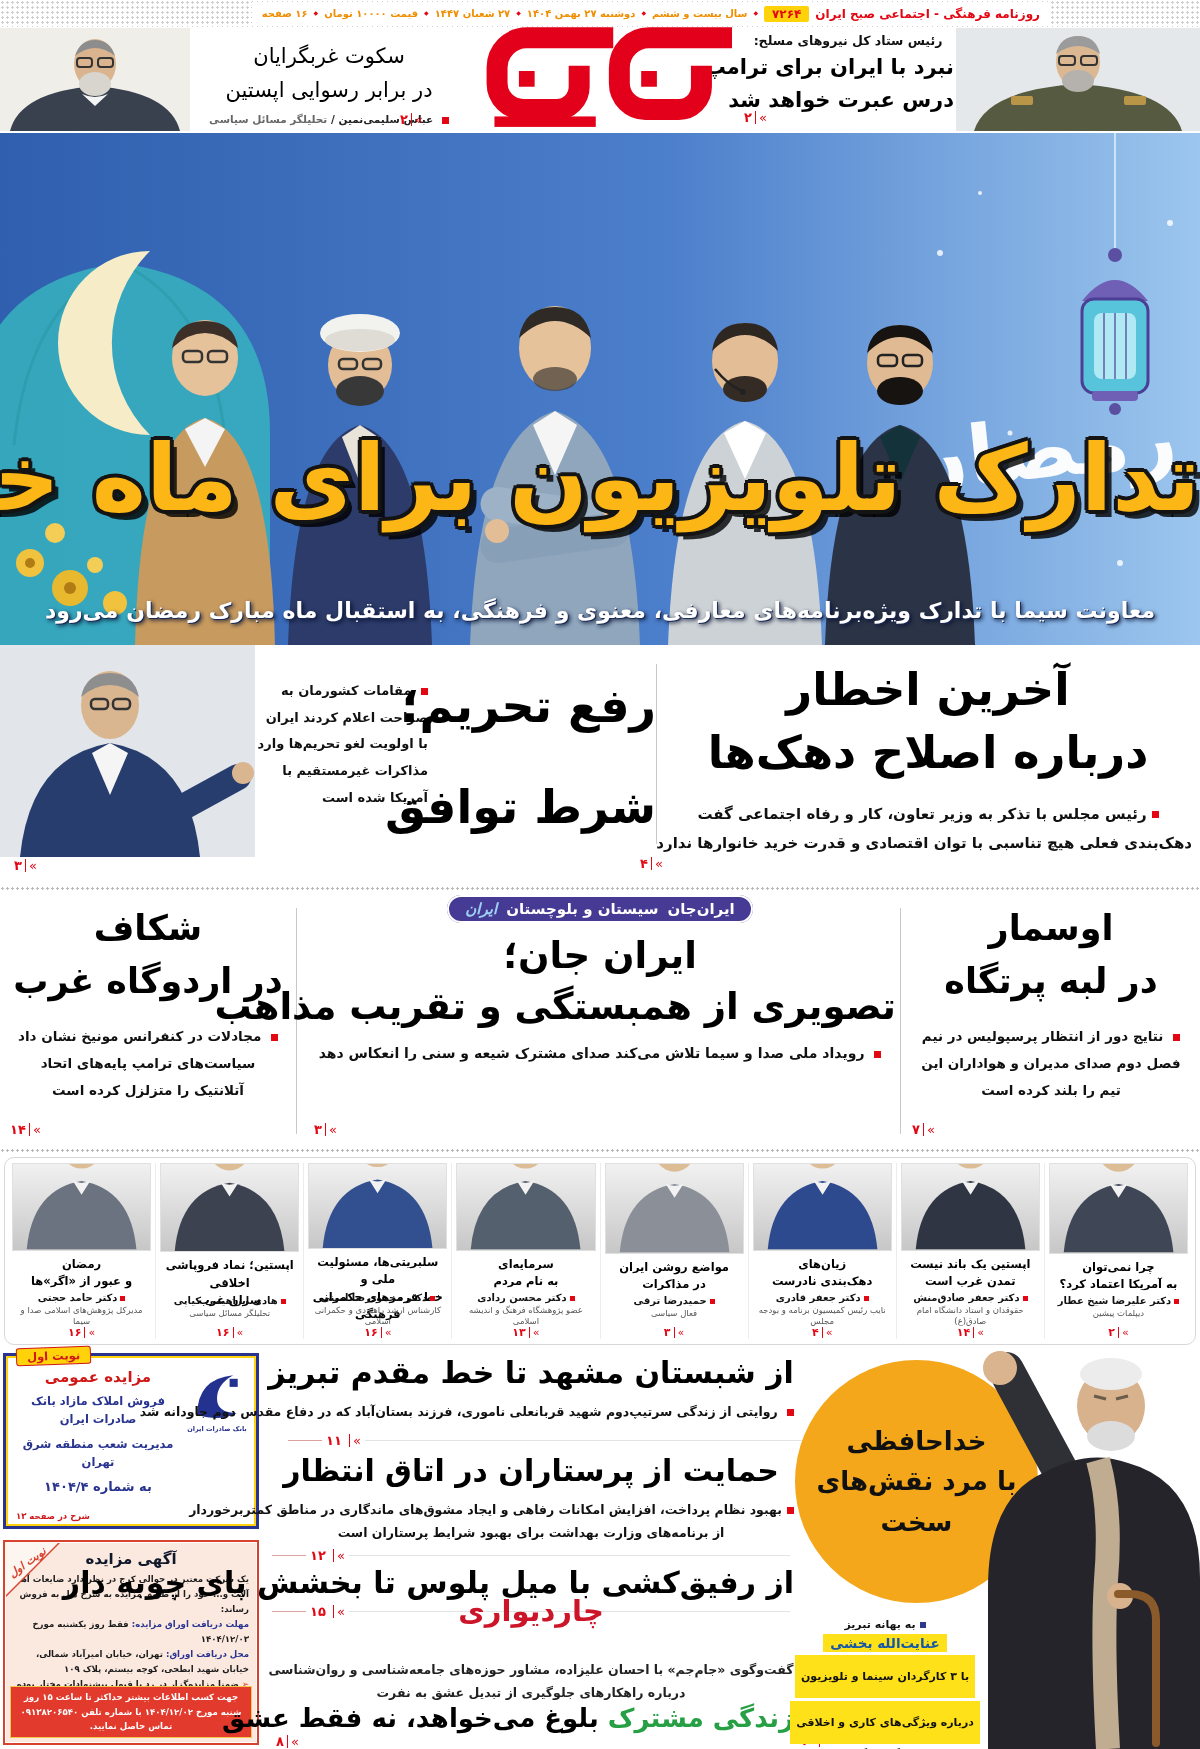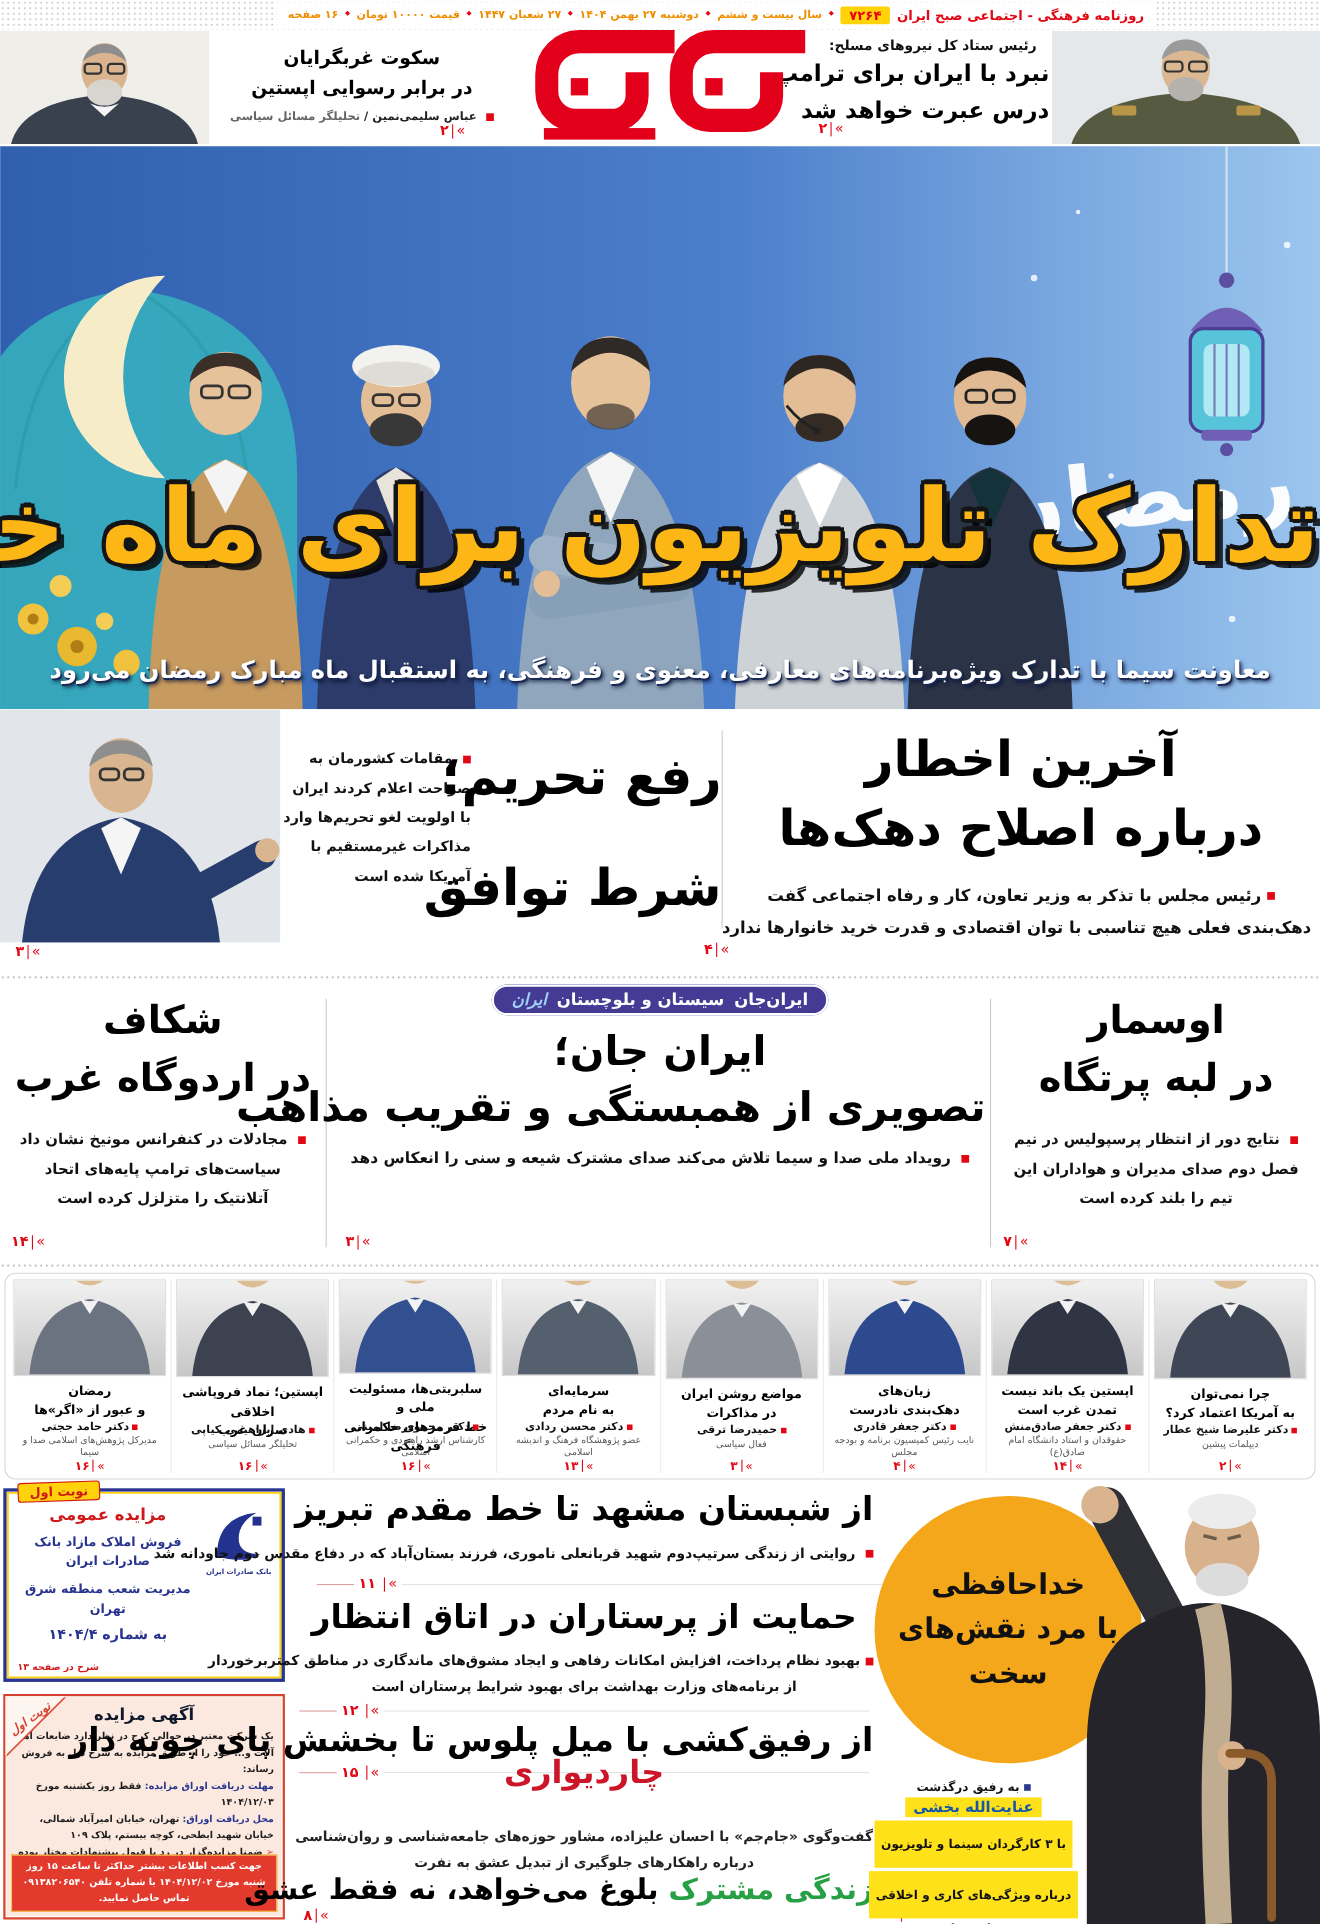--- a/index.html
+++ b/index.html
@@ -27,21 +27,21 @@
   #ph-commander { left:956px; width:244px; }
   #ph-salimi { left:0; width:190px; }
 
   .trs { left:742px; top:33px; width:212px; text-align:center; }
   .trs .kicker { font-size:12.5px; font-weight:bold; color:#111; }
   .trs .title { font-size:21px; font-weight:900; line-height:1.55; margin-top:3px; letter-spacing:-.3px; }
 
   .logo-wrap { left:470px; top:22px; width:262px; height:112px; }
 
   .tls { left:196px; top:40px; width:266px; text-align:center; }
-  .tls .title { font-size:17px; font-weight:700; line-height:1.6; }
+  .tls .title { font-size:21px; font-weight:400; line-height:1.6; }
   .tls .byline { font-size:10.5px; font-weight:bold; color:#222; margin-top:6px; }
   .tls .byline .role { color:#666; }
 
   
   .pm { position:absolute; direction:ltr; display:flex; align-items:center; color:#e30613; }
   .pmn { font-size:13px; font-weight:bold; }
   .pmg { font-size:13px; border-left:1px solid #e30613; padding-left:3px; margin-left:3px; line-height:1; }
   .pmrow { position:absolute; direction:ltr; display:flex; align-items:center; gap:4px; color:#e30613; }
   .pmdash { width:34px; height:1px; background:#dca0a0; }
   .pmrule { flex:1; height:1px; background:#e3e3e3; }
@@ -668,21 +668,21 @@
       <ellipse cx="163" cy="58" rx="34" ry="38" fill="#d8b28c"></ellipse>
       <ellipse cx="163" cy="26" rx="31" ry="16" fill="#ececec"></ellipse>
       <ellipse cx="163" cy="88" rx="24" ry="15" fill="#dcdcdc"></ellipse>
       <line x1="146" y1="48" x2="158" y2="51" stroke="#6b5b49" stroke-width="3"></line>
       <line x1="168" y1="51" x2="180" y2="48" stroke="#6b5b49" stroke-width="3"></line>
       <circle cx="172" cy="248" r="13" fill="#d8b28c"></circle>
       <path d="M208 395 L208 272 q0 -26 -26 -26 l-12 0" stroke="#8a5a2a" stroke-width="8" fill="none" stroke-linecap="round"></path>
     </svg>
   </div>
   <div class="abs fcaps">
-    <div class="fk"><span class="bsq"></span><span>به رفیق درگذشت</span></div>
+    <div class="fk"><span class="bsq"></span><span>به بهانه تبریز</span></div>
     <div class="fname nw">عنایت‌الله بخشی</div>
     <div class="fl nw">با ۳ کارگردان سینما و تلویزیون</div>
     <div class="fl nw">درباره ویژگی‌های کاری و اخلاقی</div>
     <div class="fl3 nw">این هنرمند گفت‌وگو کرده‌ایم</div>
   </div>
   <div class="pm" style="left:800px; top:1733px;">
     <span class="pmn">۱۰</span>
       <span class="pmg">«</span>
   </div>
 

